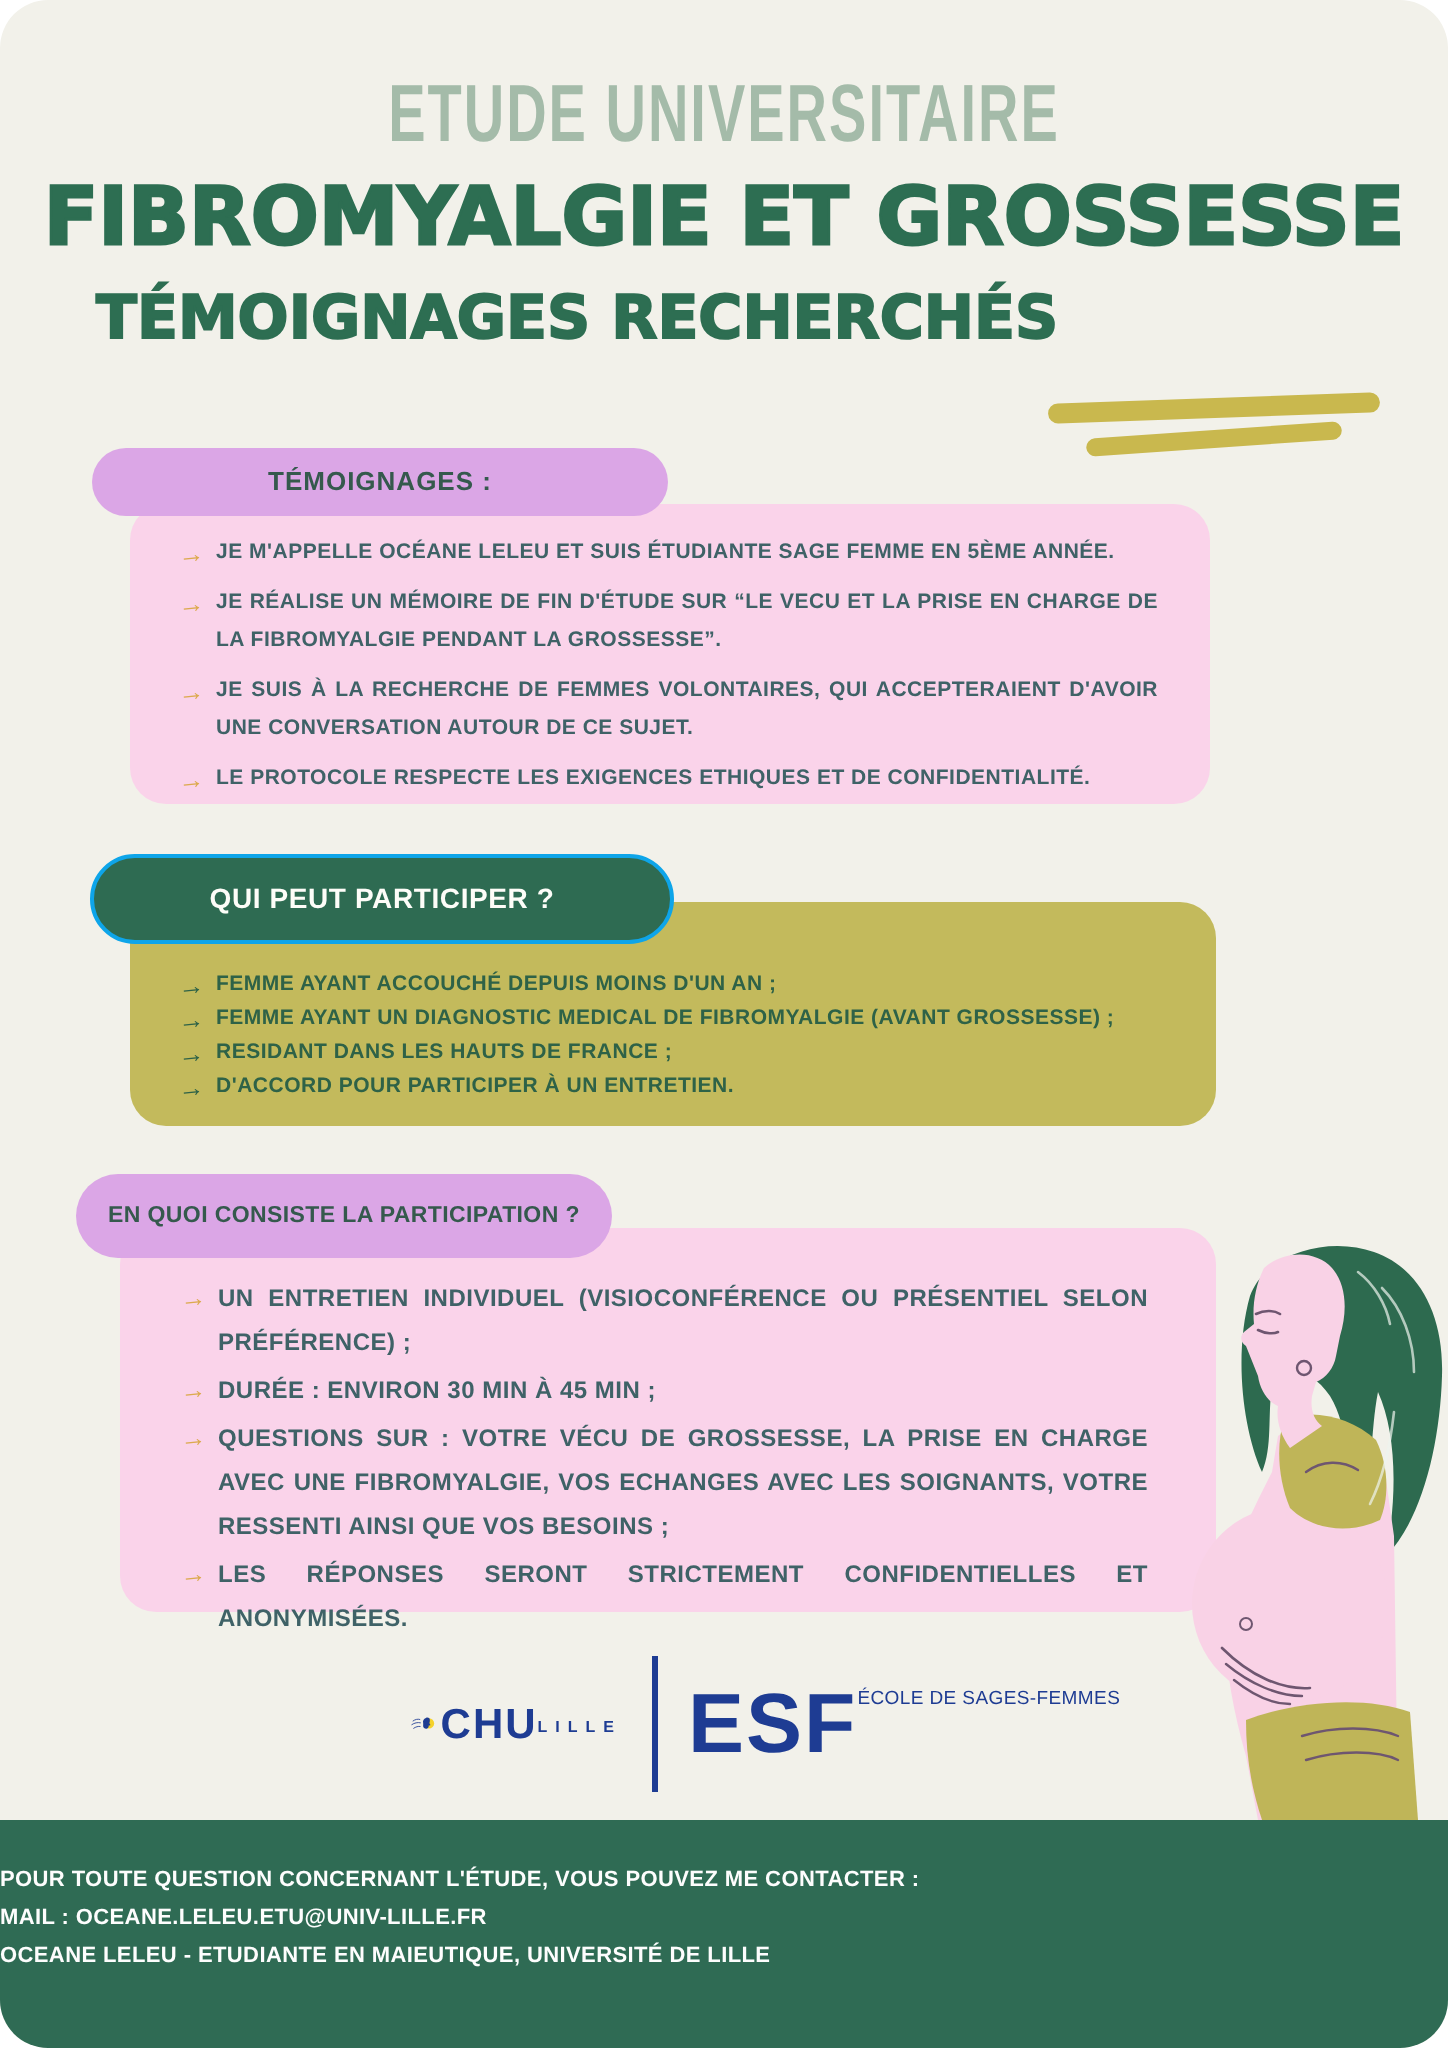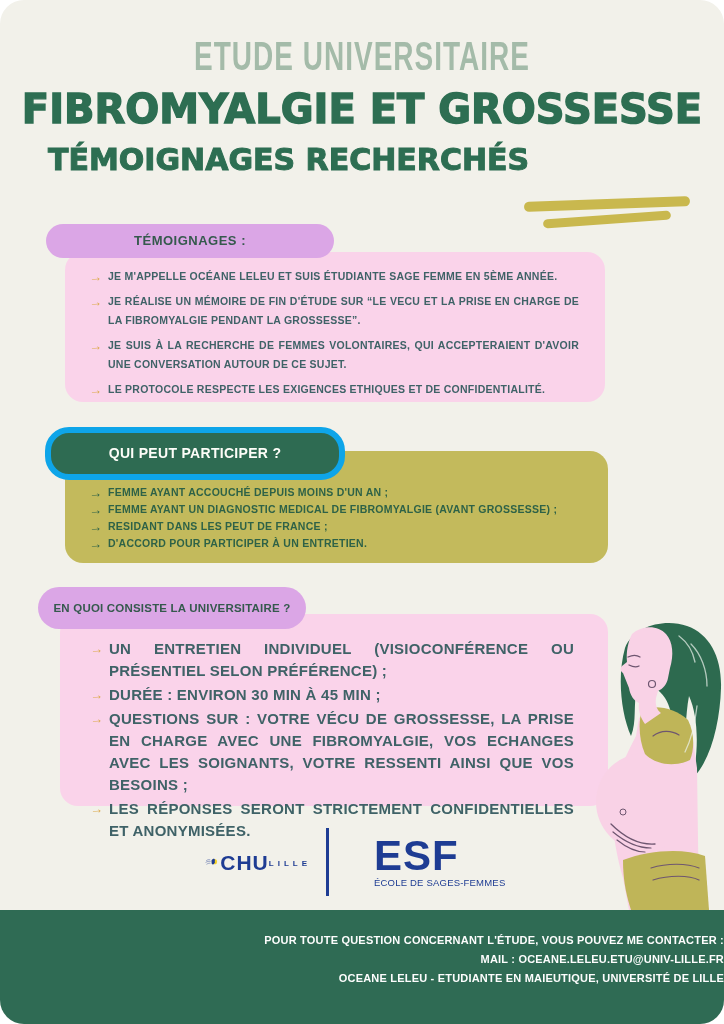--- a/index.html
+++ b/index.html
@@ -25,21 +25,21 @@
     color:#2d6e52;margin-left:48px;-webkit-text-stroke:1px #2d6e52;
   }
   
   .stroke1{position:absolute;left:524px;top:199px;width:166px;height:10px;border-radius:6px;
     background:#c9b84e;transform:rotate(-2deg);}
   .stroke2{position:absolute;left:543px;top:215px;width:128px;height:9px;border-radius:6px;
     background:#c9b84e;transform:rotate(-4deg);}
   
   .pill{position:absolute;border-radius:24px;text-align:center;color:#35594d;font-weight:bold;z-index:3;}
   .pill-purple{background:#dba6e6;}
-  .pill-green{background:#2e6b52;color:#fdfdf8;border:6px solid #0ea5e9;}
+  .pill-green{background:#2e6b52;color:#fdfdf8;border:2px solid #0ea5e9;}
   .box{position:absolute;border-radius:18px;z-index:2;box-sizing:border-box;}
   .box-pink{background:#fad3ea;}
   .box-olive{background:#c3ba5c;}
   .pill1{left:46px;top:224px;width:288px;height:34px;line-height:34px;font-size:13px;letter-spacing:.5px;}
   .box1{left:65px;top:252px;width:540px;height:150px;padding:15px 26px 0 24px;}
   .pill2{left:45px;top:427px;width:288px;height:41px;line-height:41px;font-size:14px;letter-spacing:.3px;}
   .box2{left:65px;top:451px;width:543px;height:112px;padding:33px 25px 0 24px;}
   .pill3{left:38px;top:587px;width:268px;height:42px;line-height:42px;font-size:11.5px;letter-spacing:.2px;}
   .box3{left:60px;top:614px;width:548px;height:192px;padding:24px 34px 0 30px;}
   
@@ -48,37 +48,37 @@
   .arrow-gold{color:#dcaa4e;}
   .arrow-green{color:#2e6247;}
   .btext{flex:1;font-weight:bold;letter-spacing:.25px;}
   .box1 .bullet{margin-bottom:6px;}
   .box1 .btext{font-size:10.5px;line-height:19px;color:#3f6267;text-align:justify;}
   .box1 .arrow{line-height:19px;}
   .box2 .bullet{margin-bottom:0;}
   .box2 .btext{font-size:10.5px;line-height:17px;color:#2e6247;}
   .box2 .arrow{line-height:17px;}
   .box3 .bullet{margin-bottom:2px;}
-  .box3 .btext{font-size:15px;line-height:22px;color:#3f6267;text-align:justify;}
+  .box3 .btext{font-size:12px;line-height:22px;color:#3f6267;text-align:justify;}
   .box3 .arrow{line-height:22px;}
   
   .woman{position:absolute;left:595px;top:618px;width:129px;height:292px;z-index:4;}
   
   .logos{position:absolute;left:205px;top:820px;height:84px;display:flex;align-items:center;gap:15px;z-index:2;}
   .chu-block{display:flex;flex-direction:row;align-items:center;width:106px;}
   .chu-word{font-size:21px;font-weight:bold;color:#1e3c93;letter-spacing:1px;line-height:1;margin-top:1px;}
   .chu-city{font-size:8px;font-weight:bold;color:#1e3c93;letter-spacing:4px;margin-top:2px;}
   .logo-divider{width:3px;height:68px;background:#1e3c93;}
-  .esf-block{display:flex;flex-direction:column;align-items:flex-start;margin-left:30px;}
+  .esf-block{display:flex;flex-direction:row;align-items:flex-start;}
   .esf-word{font-size:42px;font-weight:bold;color:#1e3c93;line-height:.95;letter-spacing:1px;}
   .esf-sub{font-size:9.5px;font-weight:normal;color:#1e3c93;letter-spacing:.2px;margin-top:2px;}
   
   .footer{
     position:absolute;left:0;top:910px;width:724px;height:114px;background:#2f6b54;z-index:5;
-    display:flex;flex-direction:column;align-items:flex-end;padding-top:21px;box-sizing:border-box;
+    display:flex;flex-direction:column;align-items:flex-start;padding-top:21px;box-sizing:border-box;
   }
   .footer div{color:#fdfdfd;font-weight:bold;font-size:11px;line-height:19px;letter-spacing:.2px;text-align:center;}
 </style>
 </head>
 <body>
 
 <div class="page">
 
   <div class="kicker">ETUDE UNIVERSITAIRE</div>
   <div class="title">FIBROMYALGIE ET GROSSESSE</div>
@@ -112,29 +112,29 @@
     <div class="bullet">
       <span class="arrow arrow-green">→</span>
       <span class="btext">FEMME AYANT ACCOUCHÉ DEPUIS MOINS D'UN AN ;</span>
     </div>
     <div class="bullet">
       <span class="arrow arrow-green">→</span>
       <span class="btext">FEMME AYANT UN DIAGNOSTIC MEDICAL DE FIBROMYALGIE (AVANT GROSSESSE) ;</span>
     </div>
     <div class="bullet">
       <span class="arrow arrow-green">→</span>
-      <span class="btext">RESIDANT DANS LES PEUT DE FRANCE ;</span>
+      <span class="btext">RESIDANT DANS LES HAUTS DE FRANCE ;</span>
     </div>
     <div class="bullet">
       <span class="arrow arrow-green">→</span>
       <span class="btext">D'ACCORD POUR PARTICIPER À UN ENTRETIEN.</span>
     </div>
   </div>
 
-  <div class="pill pill-purple pill3">EN QUOI CONSISTE LA UNIVERSITAIRE ?</div>
+  <div class="pill pill-purple pill3">EN QUOI CONSISTE LA PARTICIPATION ?</div>
   <div class="box box-pink box3">
     <div class="bullet">
       <span class="arrow arrow-gold">→</span>
       <span class="btext">UN ENTRETIEN INDIVIDUEL (VISIOCONFÉRENCE OU PRÉSENTIEL SELON PRÉFÉRENCE) ;</span>
     </div>
     <div class="bullet">
       <span class="arrow arrow-gold">→</span>
       <span class="btext">DURÉE : ENVIRON 30 MIN À 45 MIN ;</span>
     </div>
     <div class="bullet">

